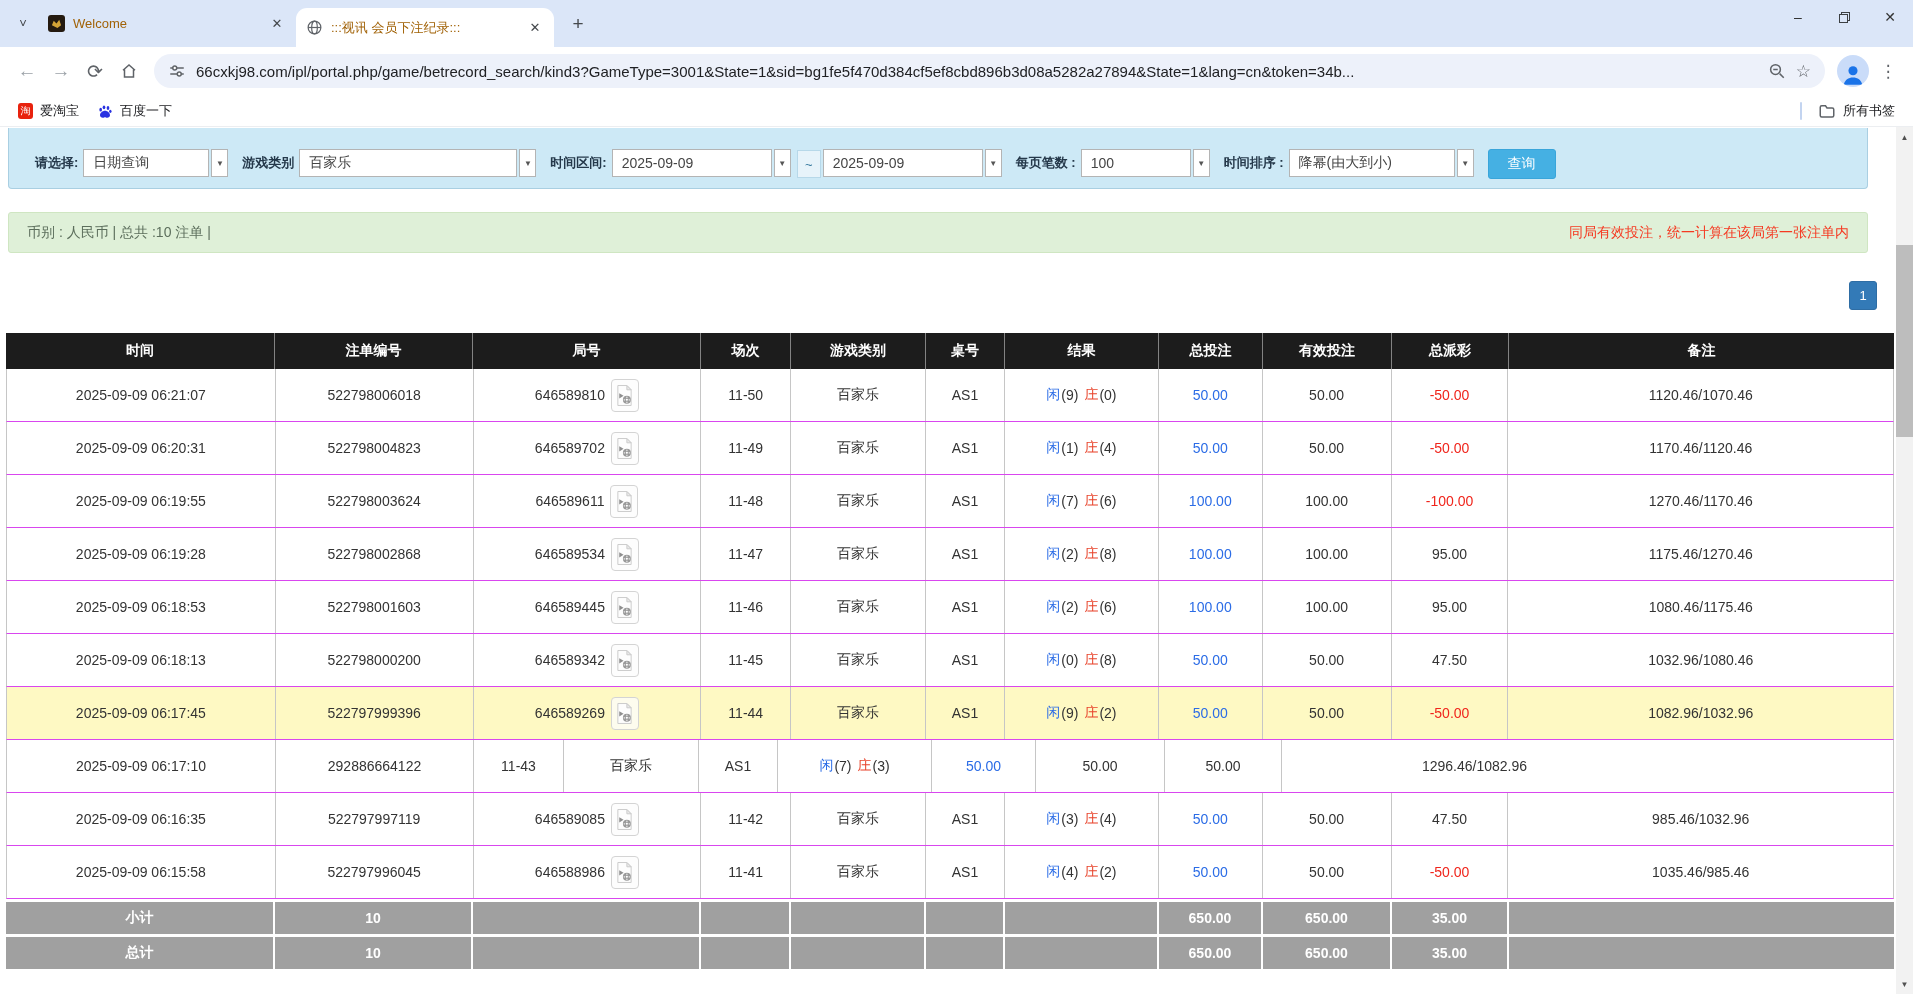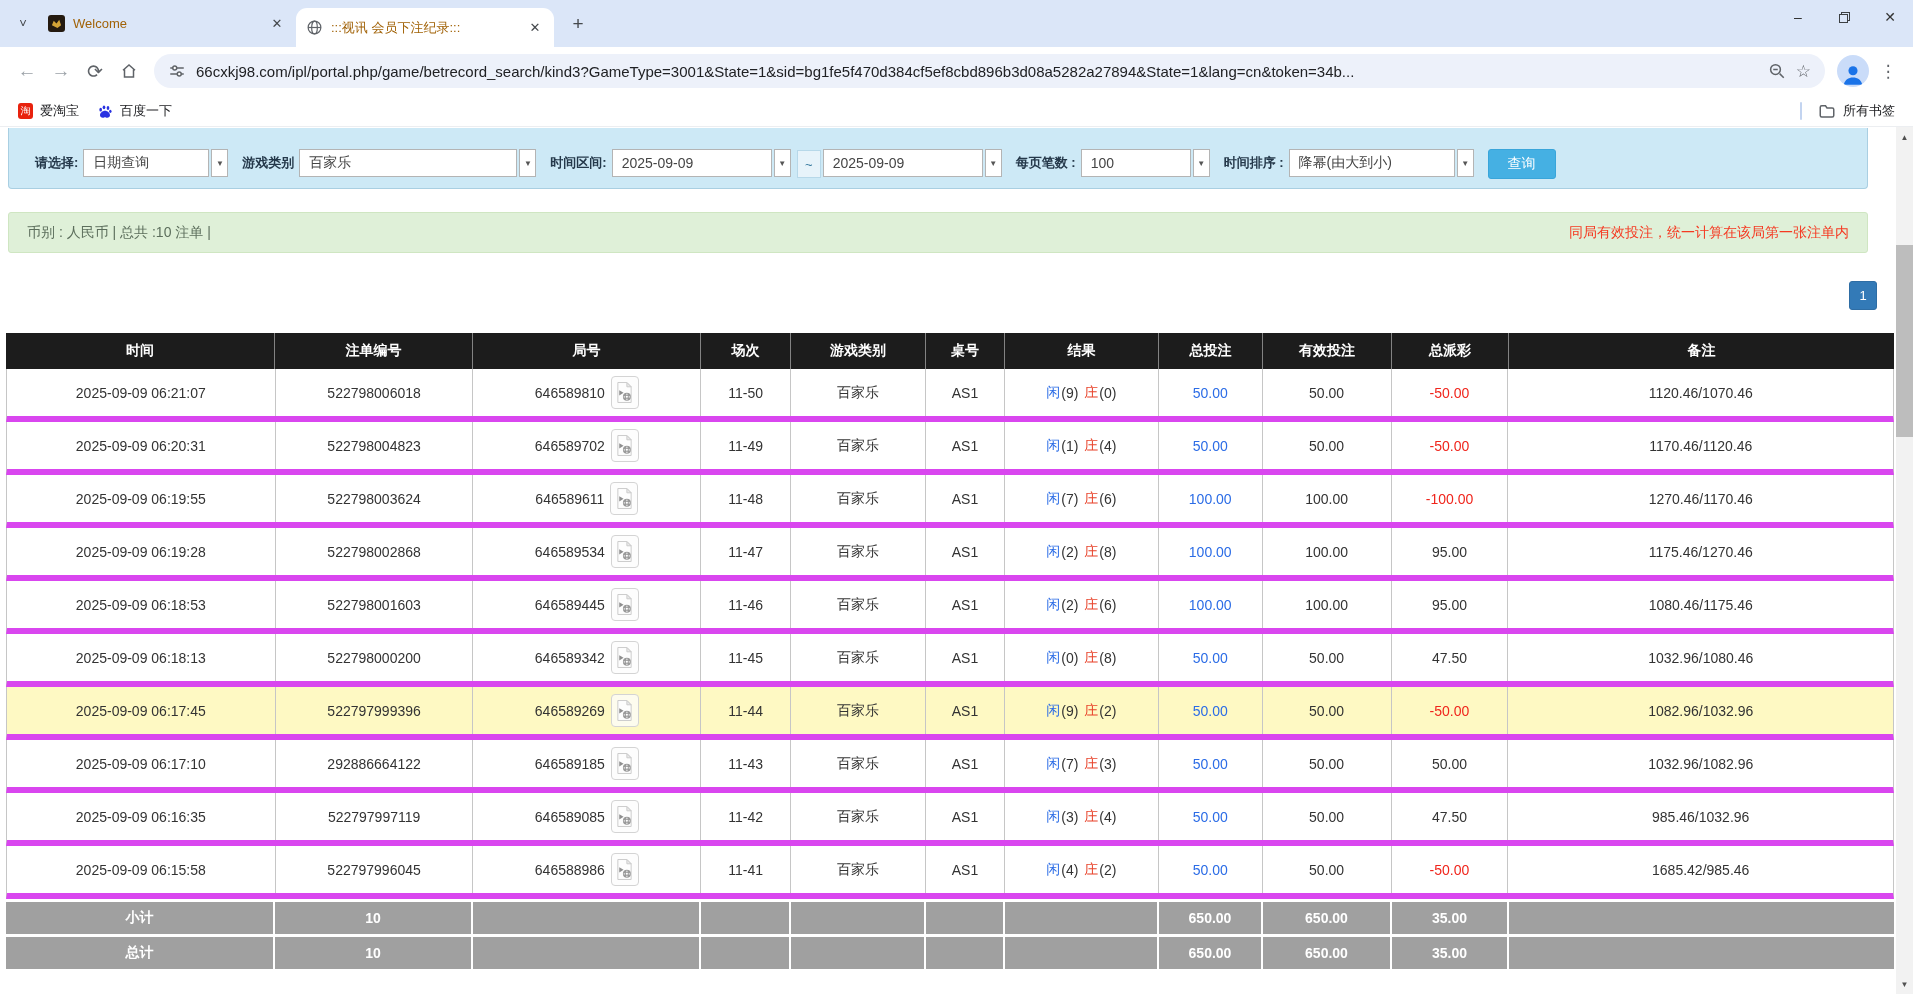--- a/index.html
+++ b/index.html
@@ -50,21 +50,21 @@
   .summary-bar{position:absolute;left:8px;top:212px;width:1860px;height:41px;background:#dff0d8;border:1px solid #cfe6c2;border-radius:3px;box-sizing:border-box;display:flex;align-items:center;justify-content:space-between;padding:0 18px;font-size:14px;}
   .summary-left{color:#5c6e5c;}
   .summary-right{color:#f53921;}
   .page-btn{position:absolute;left:1849px;top:281px;width:28px;height:29px;background:#337ab7;border:1px solid #2e6da4;border-radius:3px;box-sizing:border-box;color:#fff;font-size:13px;display:flex;align-items:center;justify-content:center;}
   
   .bet-table{position:absolute;left:6px;top:333px;width:1888px;}
   .tr{display:flex;box-sizing:border-box;}
   .tr.head{background:#1c1c1c;height:36px;}
   .th{color:#fff;font-weight:bold;font-size:14px;display:flex;align-items:center;justify-content:center;border-right:1px solid #828282;box-sizing:border-box;}
   .th:last-child{border-right:none;}
-  .tr.data{height:53px;background:#fff;border-bottom:6px solid #d946ef;border-left:1px solid #c6c6c6;border-right:1px solid #c6c6c6;justify-content:flex-end;}
+  .tr.data{height:53px;background:#fff;border-bottom:1px solid #d946ef;border-left:1px solid #c6c6c6;border-right:1px solid #c6c6c6;}
   .tr.data.highlight{background:#fef9c3;}
   .td{display:flex;align-items:center;justify-content:center;font-size:14px;color:#333;border-right:1px solid #c6c6c6;box-sizing:border-box;gap:6px;white-space:nowrap;}
   .tr .td:last-child{border-right:none;}
   .c0{width:269px;} .c1{width:198px;} .c2{width:228px;} .c3{width:90px;} .c4{width:135px;}
   .c5{width:79px;} .c6{width:154px;} .c7{width:104px;} .c8{width:129px;} .c9{width:117px;} .c10{width:385px;}
   .blue{color:#2b6ce6;}
   .neg{color:#f0251c;}
   .lbl-p{color:#2b6ce6;}
   .lbl-b{color:#e8442c;}
   .video-btn{width:28px;height:33px;border:1px solid #d4d4d4;border-radius:4px;background:rgba(252,252,252,.75);display:flex;align-items:center;justify-content:center;padding:0;}
@@ -478,51 +478,33 @@
         <span style="margin-left: -5px;">(2)</span>
       </div>
       <div class="td c7 blue">50.00</div>
       <div class="td c8">50.00</div>
       <div class="td c9 neg">-50.00</div>
       <div class="td c10">1082.96/1032.96</div>
     </div>
     <div class="tr data">
       <div class="td c0">2025-09-09 06:17:10</div>
       <div class="td c1">292886664122</div>
-      <div class="td c2">
-        <span>646589185</span>
-        <button class="video-btn">
-          <span style="display:flex">
-            <svg width="19" height="23" viewBox="0 0 20 24">
-              <path d="M3 1.5h9.5l4.5 4.5v16.5H3z" fill="#fdfdfd" stroke="#c9c9c9"></path>
-              <path d="M12.5 1.5l4.5 4.5h-4.5z" fill="#e9e9e9" stroke="#c9c9c9"></path>
-              <path d="M4.5 9.5l4.5 2.8-4.5 2.8z" fill="#8f8f8f"></path>
-              <circle cx="12.5" cy="16.5" r="4.2" fill="#9a9a9a"></circle>
-              <circle cx="12.5" cy="16.5" r="1.1" fill="#fff"></circle>
-              <circle cx="12.5" cy="13.9" r="0.9" fill="#d8d8d8"></circle>
-              <circle cx="12.5" cy="19.1" r="0.9" fill="#d8d8d8"></circle>
-              <circle cx="9.9" cy="16.5" r="0.9" fill="#d8d8d8"></circle>
-              <circle cx="15.1" cy="16.5" r="0.9" fill="#d8d8d8"></circle>
-            </svg>
-          </span>
-        </button>
-      </div>
       <div class="td c3">11-43</div>
       <div class="td c4">百家乐</div>
       <div class="td c5">AS1</div>
       <div class="td c6">
         <span class="lbl-p">闲</span>
         <span style="margin-left: -5px;">(7)</span>
         <span class="lbl-b">庄</span>
         <span style="margin-left: -5px;">(3)</span>
       </div>
       <div class="td c7 blue">50.00</div>
       <div class="td c8">50.00</div>
       <div class="td c9">50.00</div>
-      <div class="td c10">1032.96/1082.96</div>
+      <div class="td c10">1296.46/1082.96</div>
     </div>
     <div class="tr data">
       <div class="td c0">2025-09-09 06:16:35</div>
       <div class="td c1">522797997119</div>
       <div class="td c2">
         <span>646589085</span>
         <button class="video-btn">
           <span style="display:flex">
             <svg width="19" height="23" viewBox="0 0 20 24">
               <path d="M3 1.5h9.5l4.5 4.5v16.5H3z" fill="#fdfdfd" stroke="#c9c9c9"></path>
@@ -578,21 +560,21 @@
       <div class="td c5">AS1</div>
       <div class="td c6">
         <span class="lbl-p">闲</span>
         <span style="margin-left: -5px;">(4)</span>
         <span class="lbl-b">庄</span>
         <span style="margin-left: -5px;">(2)</span>
       </div>
       <div class="td c7 blue">50.00</div>
       <div class="td c8">50.00</div>
       <div class="td c9 neg">-50.00</div>
-      <div class="td c10">1685.42/985.46</div>
+      <div class="td c10">1035.46/985.46</div>
     </div>
     <div class="tr foot">
       <div class="td c0">小计</div>
       <div class="td c1">10</div>
       <div class="td c2"></div>
       <div class="td c3"></div>
       <div class="td c4"></div>
       <div class="td c5"></div>
       <div class="td c6"></div>
       <div class="td c7">650.00</div>

